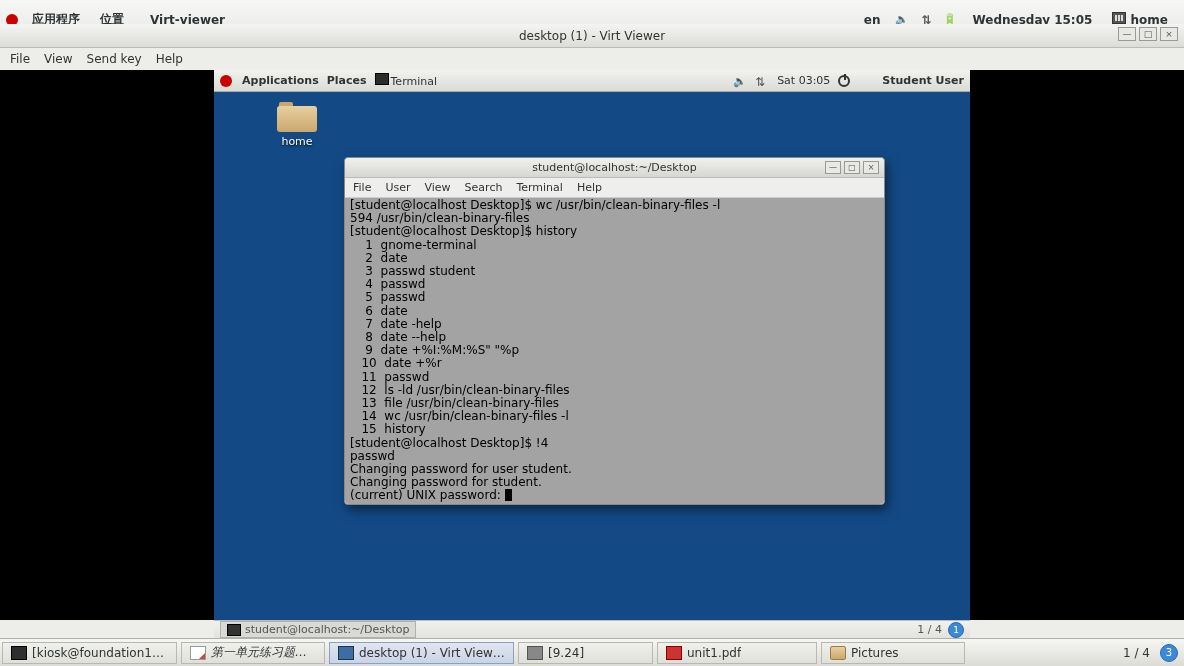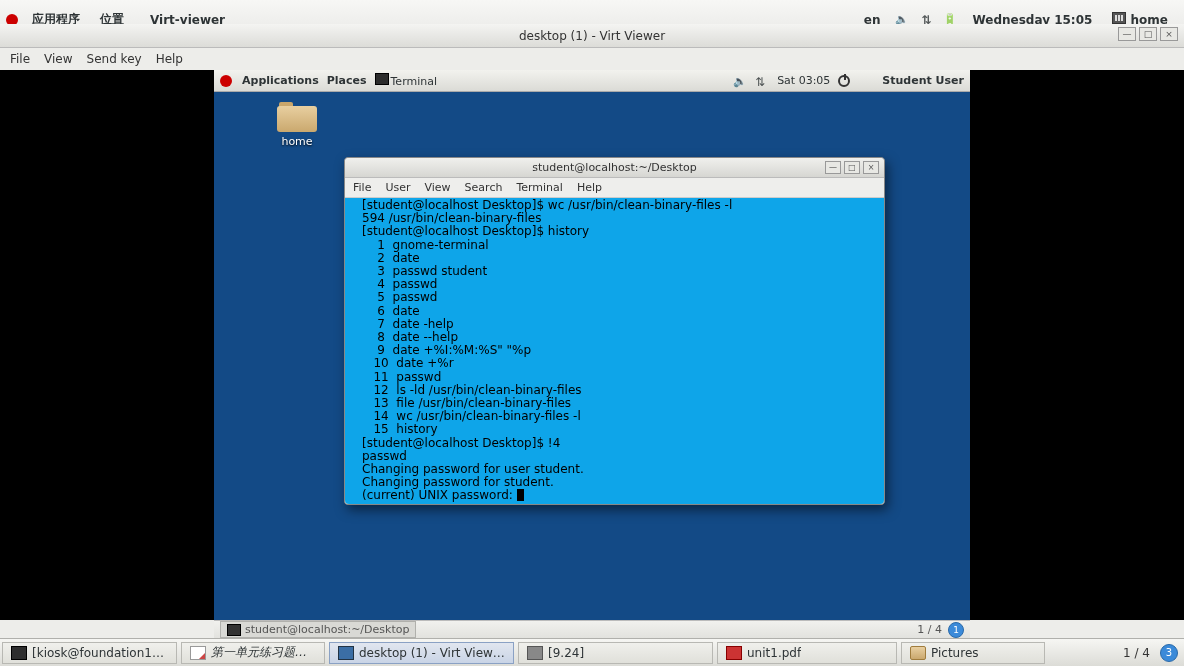--- a/index.html
+++ b/index.html
@@ -48,21 +48,21 @@
 .dicon .folder::after{content:"";position:absolute;left:0;top:4px;width:40px;height:26px;background:linear-gradient(#e8cfa0,#caa86e);border-radius:3px;}
 .dicon .trash{width:26px;height:32px;margin:0 auto 3px;background:linear-gradient(#c0c6cc,#8a9096);border-radius:4px 4px 6px 6px;border:1px solid #666;position:relative;}
 .dicon .trash::before{content:"";position:absolute;left:-3px;top:-4px;width:32px;height:6px;background:#9aa0a6;border:1px solid #666;border-radius:3px;}
 
 
 .termwin{position:absolute;left:130px;top:87px;width:541px;background:#eeeeec;border:1px solid #888;border-radius:4px;box-shadow:3px 5px 12px rgba(0,0,0,.5);}
 .termwin .tw-title{height:20px;background:linear-gradient(#f0f0ed,#d6d6d2);border-bottom:1px solid #bbb;display:flex;align-items:center;justify-content:center;font-size:11px;color:#333;position:relative;border-radius:4px 4px 0 0;}
 .termwin .tw-btns{position:absolute;right:5px;top:3px;display:flex;gap:3px;}
 .tw-btn{width:16px;height:13px;border:1px solid #999;background:#e8e8e4;font-size:8px;display:flex;align-items:center;justify-content:center;color:#555;}
 .termwin .tw-menu{height:20px;display:flex;align-items:center;gap:14px;padding:0 8px;font-size:11px;color:#333;border-bottom:1px solid #ccc;}
-.termwin pre{background:#0ea5e9;font-family:"DejaVu Sans Mono","Liberation Mono",monospace;font-size:12px;line-height:13.2px;color:#000;padding:1px 17px;white-space:pre;border-radius:0 0 4px 4px;}
+.termwin pre{background:#a3a3a3;font-family:"DejaVu Sans Mono","Liberation Mono",monospace;font-size:12px;line-height:13.2px;color:#000;padding:1px 5px;white-space:pre;border-radius:0 0 4px 4px;}
 .cursor{display:inline-block;width:7px;height:12px;background:#000;vertical-align:-2px;}
 
 
 .host-tb { position:absolute; left:0; bottom:0; width:1184px; height:28px; background:linear-gradient(#f6f6f3,#dcdcd7); border-top:1px solid #b0b0ac; display:flex; align-items:center; font-size:12px;}
 .host-tb .tb-item{height:22px;border:1px solid #b8b8b3;background:linear-gradient(#f0f0ec,#e0e0da);margin:0 2px;padding:0 8px;display:flex;align-items:center;gap:5px;min-width:0;}
 .host-tb .tb-item.active{background:linear-gradient(#e1e6ef,#c9d4e6);border-color:#8aa1c4;}
 .host-tb .tb-icon{width:16px;height:14px;flex:none;}
 .tb-term{background:#2e2e2e;border:1px solid #000;}
 .tb-doc{background:#fff;border:1px solid #999;position:relative;}
 .tb-doc::after{content:"";position:absolute;right:0;bottom:0;border:3px solid transparent;border-right-color:#c44;border-bottom-color:#c44;}
@@ -197,25 +197,25 @@
     <span class="ellip">[kiosk@foundation167:…</span>
   </div>
   <div class="tb-item" style="width:144px">
     <span class="tb-icon tb-doc"></span>
     <span class="ellip" style="font-style:italic">第一单元练习题（Sams…</span>
   </div>
   <div class="tb-item active" style="width:185px">
     <span class="tb-icon tb-vm"></span>
     <span class="ellip">desktop (1) - Virt Viewer</span>
   </div>
-  <div class="tb-item" style="width:195px">
+  <div class="tb-item" style="width:135px">
     <span class="tb-icon tb-scr"></span>
     <span class="ellip">[9.24]</span>
   </div>
-  <div class="tb-item" style="width:180px">
+  <div class="tb-item" style="width:160px">
     <span class="tb-icon tb-pdf"></span>
     <span class="ellip">unit1.pdf</span>
   </div>
   <div class="tb-item" style="width:144px">
     <span class="tb-icon tb-folder"></span>
     <span class="ellip">Pictures</span>
   </div>
   <div class="tb-spacer"></div>
   <div class="tb-page">1 / 4</div>
   <div class="tb-circ">3</div>

